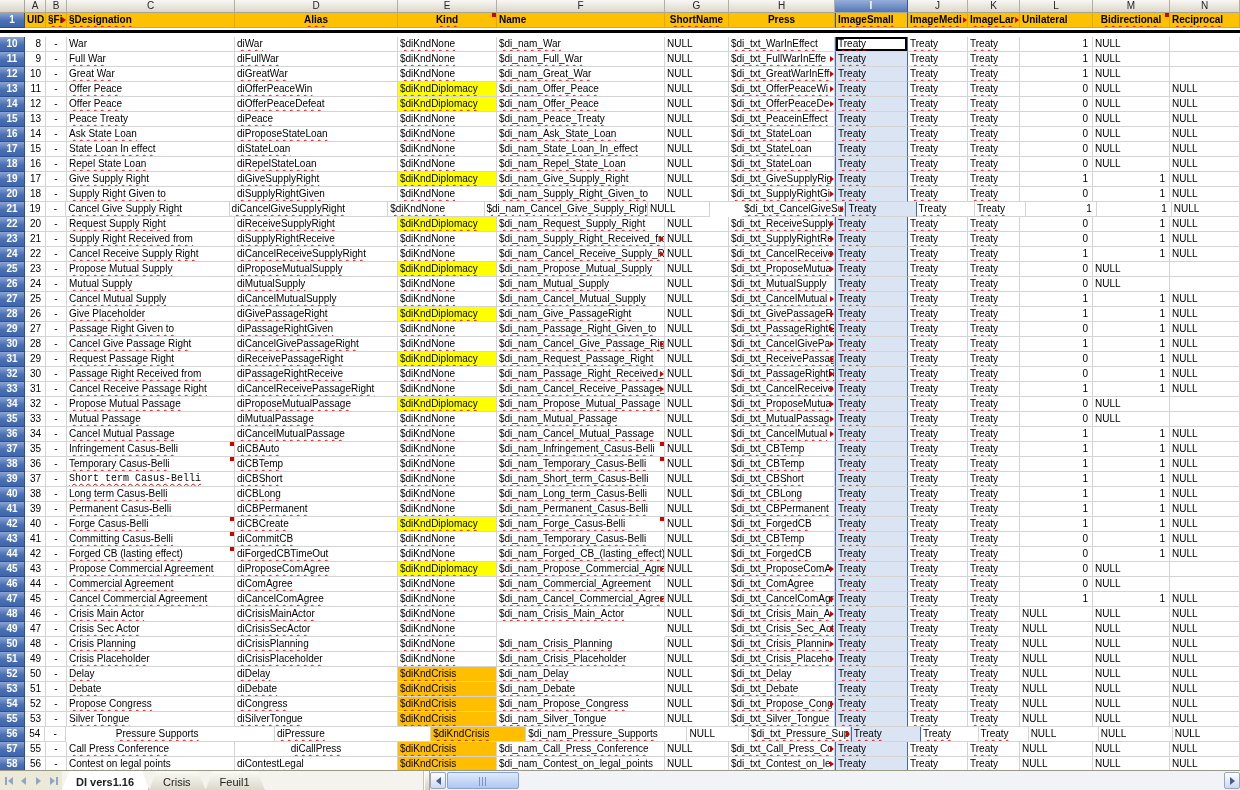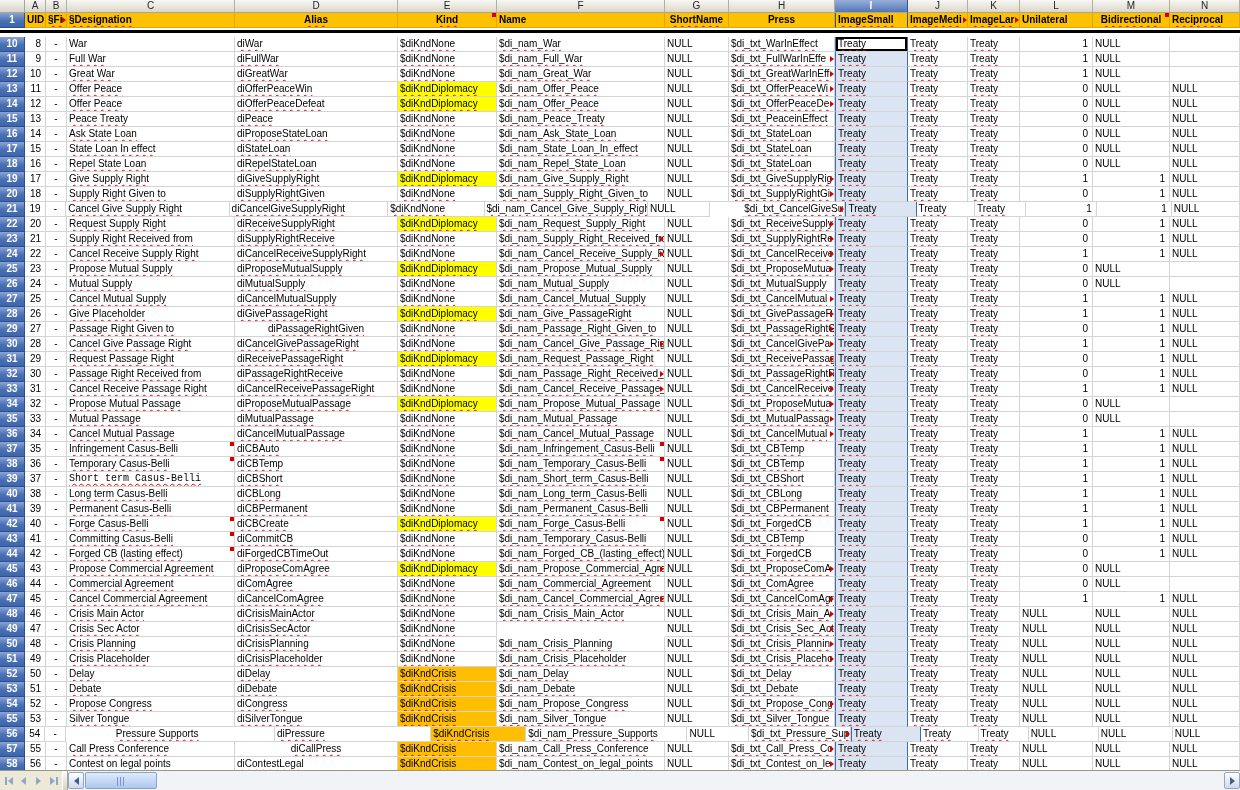--- a/index.html
+++ b/index.html
@@ -439,21 +439,21 @@
         <div class="cell" style="width: 52px;"><span class="sp">Treaty</span></div>
         <div class="cell num" style="width: 73px;"><span>1</span></div>
         <div class="cell num" style="width: 77px;"><span>1</span></div>
         <div class="cell" style="width: 70px;"><span>NULL</span></div>
       </div>
       <div class="g-row">
         <div class="rowhdr">29</div>
         <div class="cell num" style="width: 21px;"><span>27</span></div>
         <div class="cell ctr" style="width: 21px;"><span>-</span></div>
         <div class="cell" style="width: 168px;"><span class="sp">Passage Right Given to</span></div>
-        <div class="cell" style="width: 163px; text-align: center;"><span class="sp">diPassageRightGiven</span></div>
+        <div class="cell" style="width: 163px;"><span class="sp">diPassageRightGiven</span></div>
         <div class="cell" style="width: 99px;"><span class="sp">$diKndNone</span></div>
         <div class="cell" style="width: 168px;"><span class="sp">$di_nam_Passage_Right_Given_to</span></div>
         <div class="cell" style="width: 64px;"><span>NULL</span></div>
         <div class="cell" style="width: 106px;"><span class="sp">$di_txt_PassageRightG</span><i class="clipmark"></i></div>
         <div class="cell selcol" style="width: 73px;"><span class="sp">Treaty</span></div>
         <div class="cell" style="width: 60px;"><span class="sp">Treaty</span></div>
         <div class="cell" style="width: 52px;"><span class="sp">Treaty</span></div>
         <div class="cell num" style="width: 73px;"><span>0</span></div>
         <div class="cell num" style="width: 77px;"><span>1</span></div>
         <div class="cell" style="width: 70px;"><span>NULL</span></div>
@@ -964,20 +964,25 @@
         <span class="tri left"></span>
       </div>
     <div class="navbtn">
         <span class="tri right"></span>
       </div>
     <div class="navbtn">
         <span class="tri right"></span>
         <span class="bar-r"></span>
       </div>
   </div>
+  <div class="tabs">
+    <div class="tab active">DI vers1.16</div>
+    <div class="tab">Crisis</div>
+    <div class="tab">Feuil1</div>
+  </div>
   <div class="splitter"></div>
   <div class="hscroll">
     <div class="sbtn">
         <span class="tri left"></span>
       </div>
     <div class="thumb">
         <span class="grip"></span>
       </div>
     <div class="strack"></div>
     <div class="sbtn right-edge">

